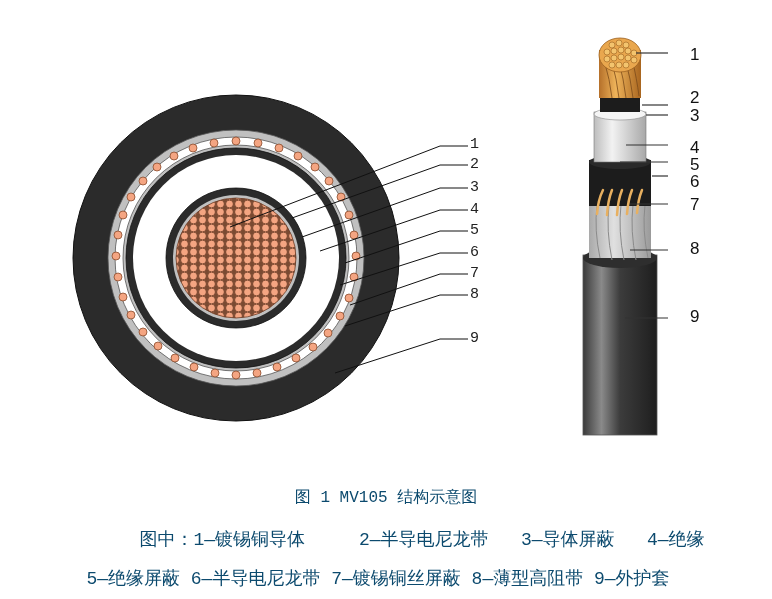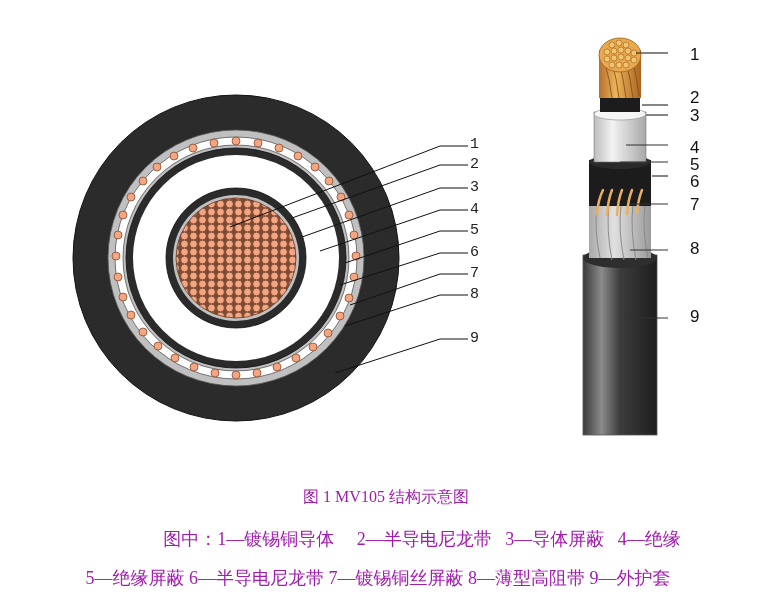--- a/index.html
+++ b/index.html
@@ -2,21 +2,21 @@
 <html><head>
 <meta charset="utf-8">
 <style>
   html, body { margin:0; padding:0; background:#ffffff; }
   body { width:772px; height:599px; position:relative; overflow:hidden;
          font-family:"DejaVu Sans", sans-serif; }
   .canvas { position:absolute; left:0; top:0; width:772px; height:599px; }
   .lbl { position:absolute; font-family:"Liberation Mono", monospace; font-size:15px; color:#222; line-height:1; }
   .side-lbl { position:absolute; font-family:"Liberation Sans", sans-serif; font-size:17px; color:#111; line-height:1; }
   .caption { position:absolute; left:0; width:772px; text-align:center;
-             font-family:Liberation Serif, serif; color:#a21caf; white-space:pre; }
+             font-family:Liberation Mono, monospace; color:#0c4a6e; white-space:pre; }
   #cap-title { top:487px; font-size:16px; }
   #cap-line1 { top:527px; font-size:18px;padding-left:36px; }
   #cap-line2 { top:566px; font-size:18px; left:-8px; }
 </style>
 </head>
 <body>
 
 <div class="canvas">
 
   <svg width="772" height="599" style="position:absolute;left:0;top:0;">

